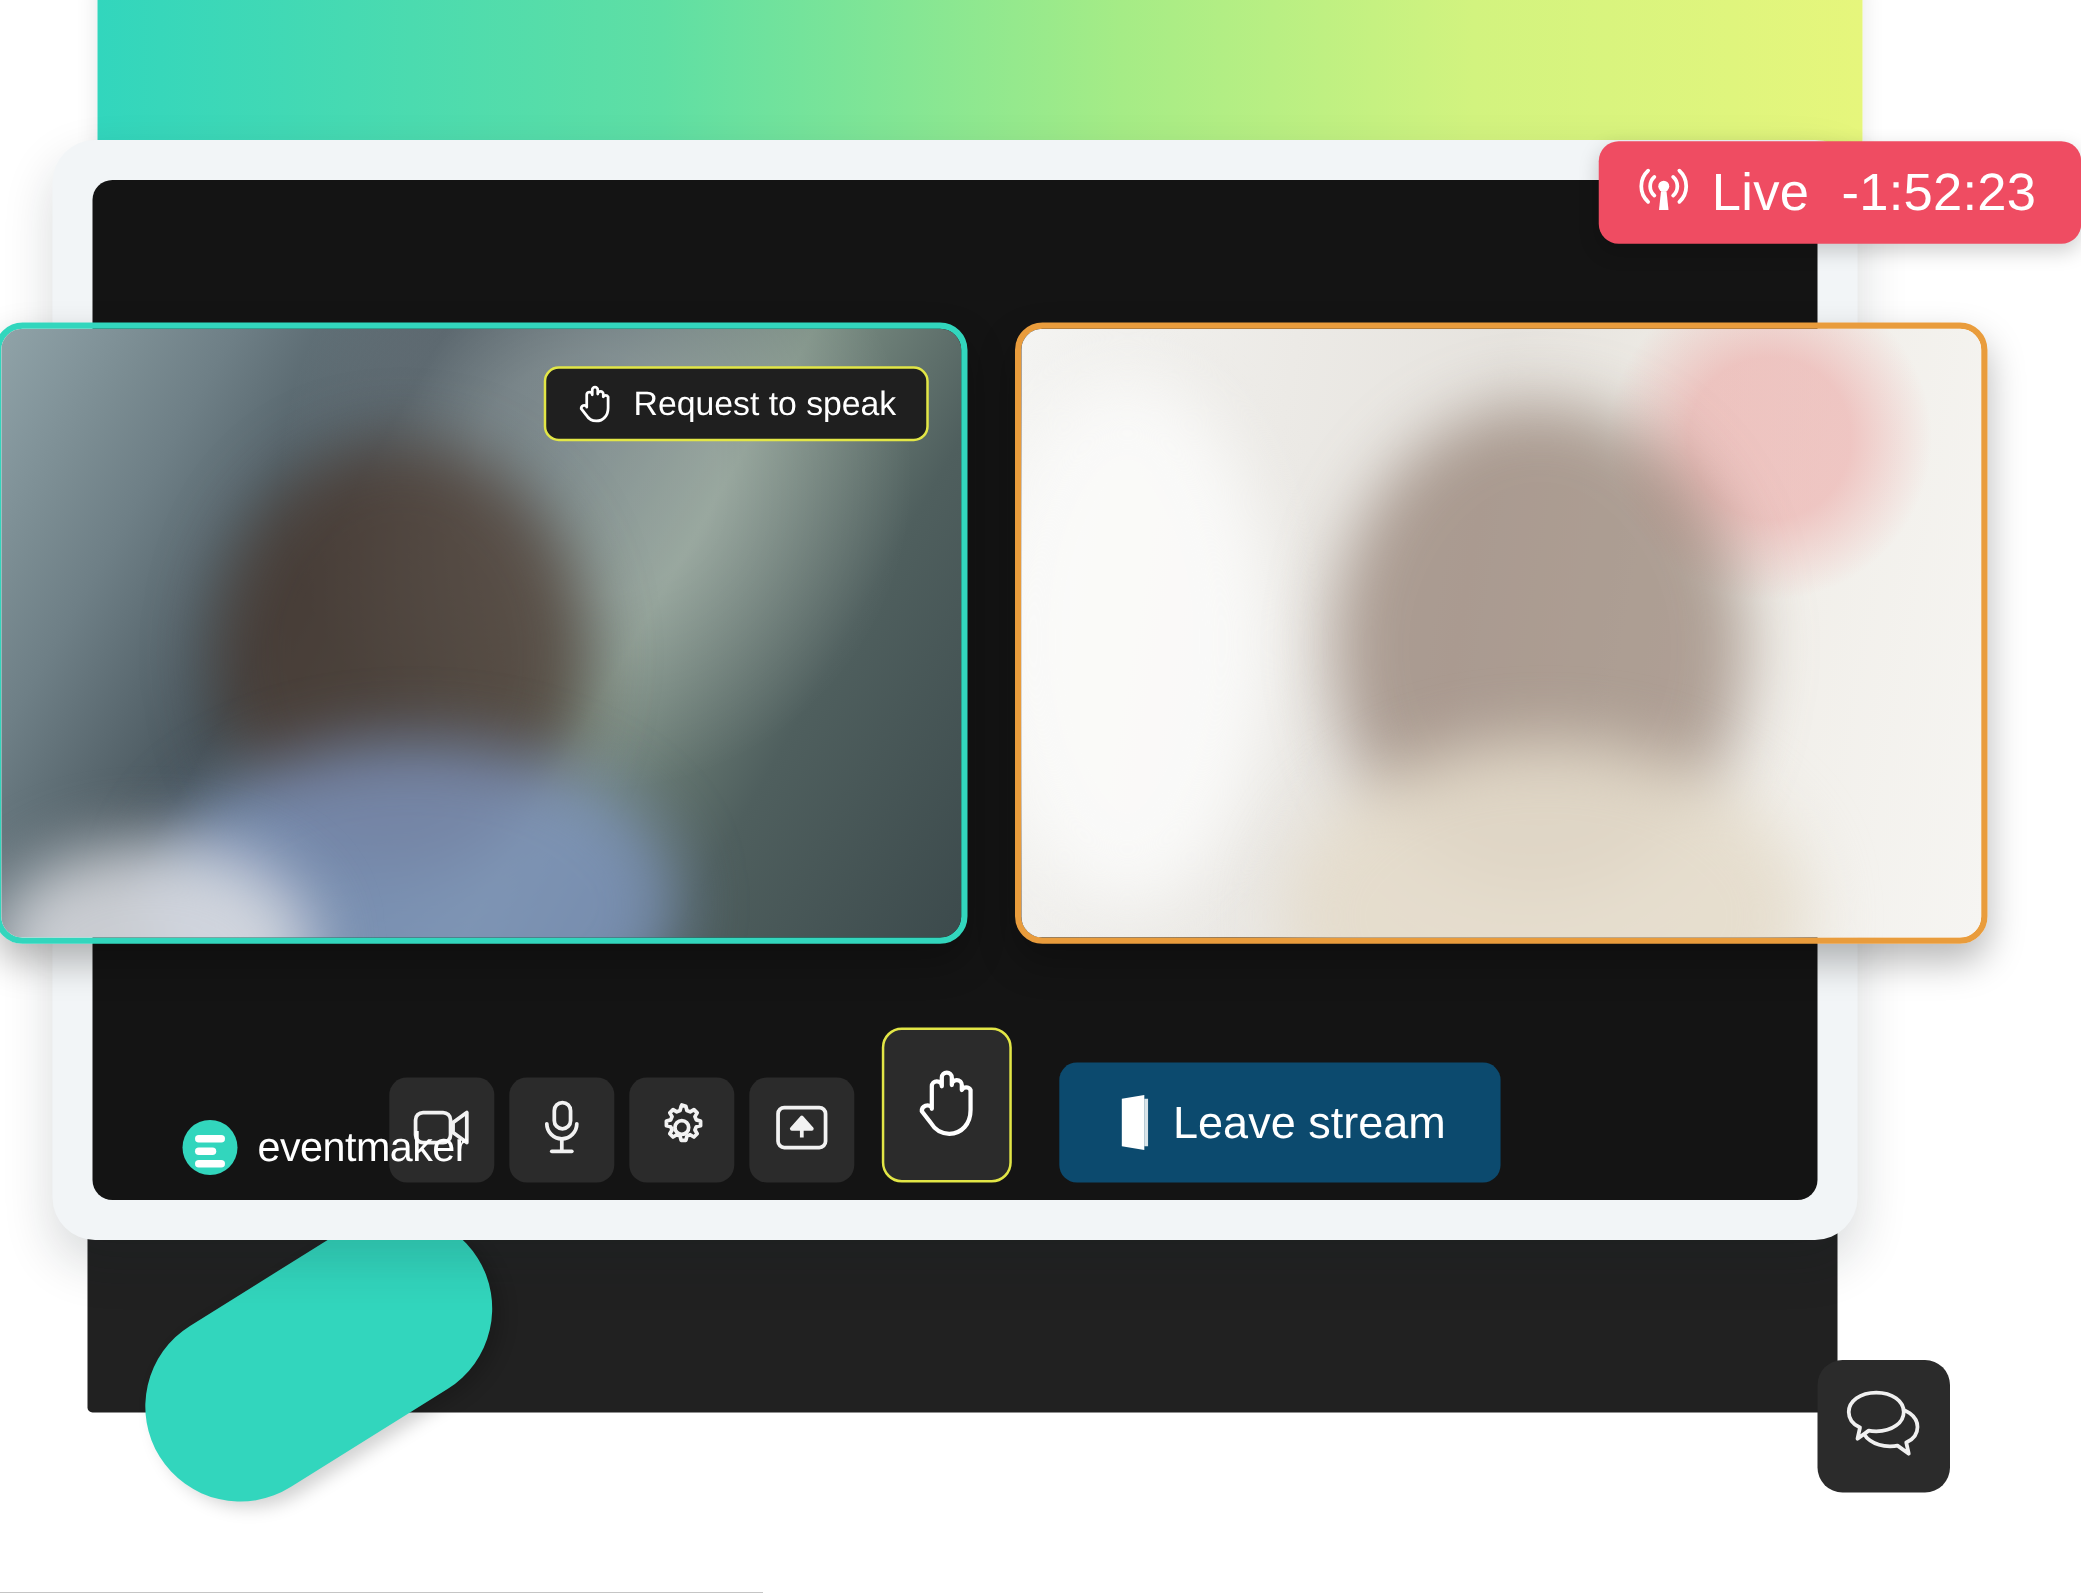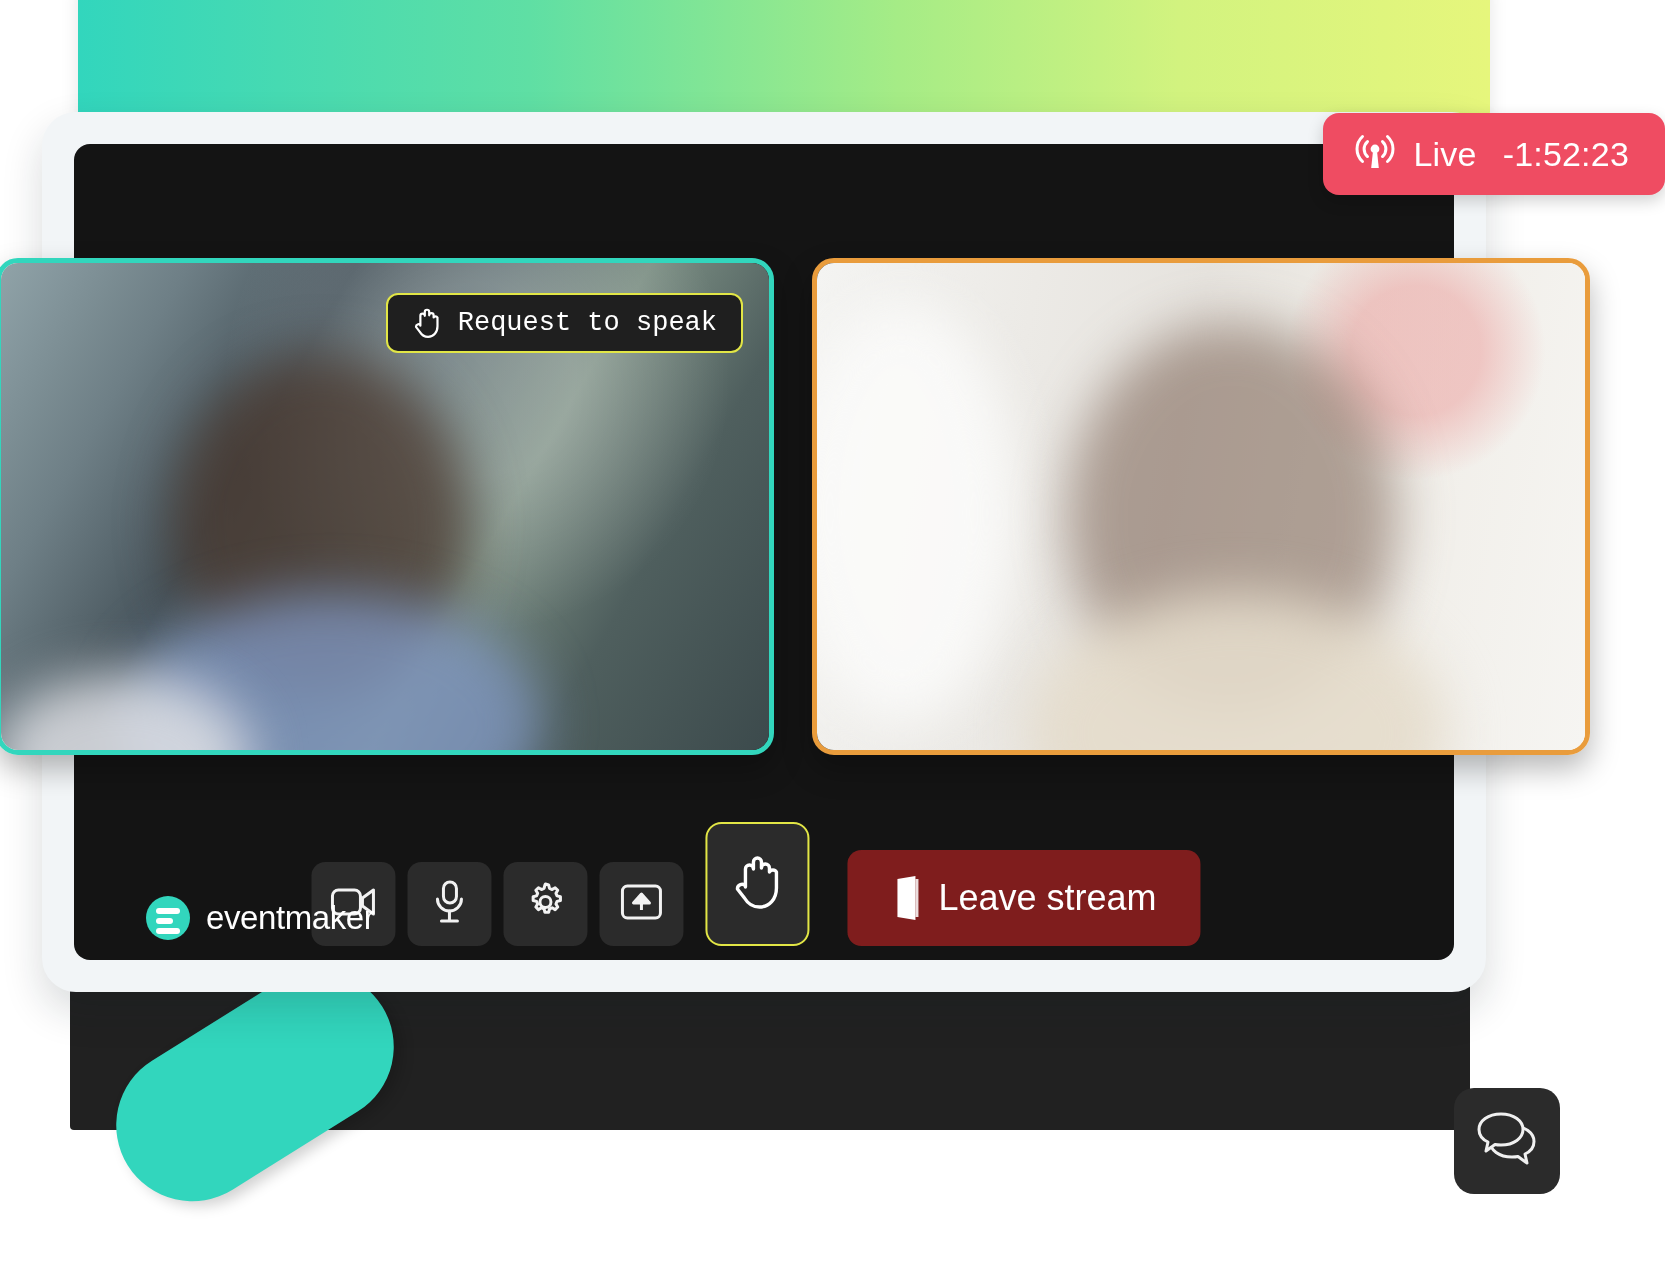--- a/index.html
+++ b/index.html
@@ -41,21 +41,21 @@
   .screen{
     position:absolute;left:32px;top:32px;right:32px;bottom:32px;
     background:#141414;border-radius:16px;overflow:hidden;
   }
 
   
   .badge-row{position:absolute;right:0;top:113px;display:flex;align-items:flex-start;gap:22px;z-index:40;}
   .badge{
     display:flex;align-items:center;gap:16px;
     height:82px;padding:0 30px;border-radius:16px;
-    color:#fff;font-size:34px;font-weight:400;letter-spacing:.2px;
+    color:#fff;font-size:42px;font-weight:400;letter-spacing:.2px;
     box-shadow:0 6px 16px rgba(0,0,0,.18);
     white-space:nowrap;
   }
   .badge.live{background:#EF4C62;padding-right:36px;}
   .badge.viewers{background:#32D6BD;border-top-right-radius:0;border-bottom-right-radius:0;padding-right:40px;}
   .badge .lbl{line-height:1;}
   .badge .timer{margin-left:10px;line-height:1;}
   .badge svg{display:block;flex:0 0 auto;}
 
   
@@ -87,21 +87,21 @@
   .pb1{left:250px;top:60px;width:330px;height:390px;background:rgba(120,95,80,.55);}
   .pb2{left:210px;top:330px;width:420px;height:280px;background:rgba(228,219,203,.9);}
   .pb3{left:-30px;top:40px;width:230px;height:420px;background:rgba(250,250,249,.95);}
 
   
   .req-chip{
     position:absolute;right:26px;top:30px;
     display:flex;align-items:center;gap:16px;
     height:56px;padding:0 24px;border-radius:12px;
     background:#1F1F1F;border:2px solid #E2E646;
-    color:#fff;font-size:27px;white-space:nowrap;z-index:5;font-family:Liberation Mono, monospace;
+    color:#fff;font-size:27px;white-space:nowrap;z-index:5;
   }
   .req-chip svg{display:block;}
 
   
   .controls{
     position:absolute;left:0;right:16px;bottom:6px;height:96px;
     display:flex;align-items:center;z-index:20;text-align:center;
   }
   .brand{position:absolute;left:72px;bottom:14px;display:flex;align-items:center;gap:16px;z-index:22;}
   .brand-mark{width:44px;height:44px;border-radius:50%;background:#32D6BD;position:relative;}
@@ -115,21 +115,21 @@
   .ctrl-btn{
     width:84px;height:84px;border-radius:14px;background:#2B2B2B;
     display:flex;align-items:center;justify-content:center;cursor:pointer;
   }
   .ctrl-btn.raise{
     width:100px;height:120px;border-radius:16px;background:#2B2B2B;
     border:2px solid #E2E646;margin-left:10px;margin-right:26px;
   }
   .leave-btn{
     display:flex;align-items:center;gap:13px;
-    height:96px;padding:0 44px;border-radius:14px;background:#7f1d1d;
+    height:96px;padding:0 44px;border-radius:14px;background:#0c4a6e;
     color:#fff;font-size:36px;white-space:nowrap;cursor:pointer;
   }
   .leave-btn svg{display:block;}
 
   
   .chat-fab{
     position:absolute;right:105px;bottom:80px;width:106px;height:106px;
     border-radius:20px;background:#2B2B2B;
     display:flex;align-items:center;justify-content:center;z-index:45;cursor:pointer;
   }

